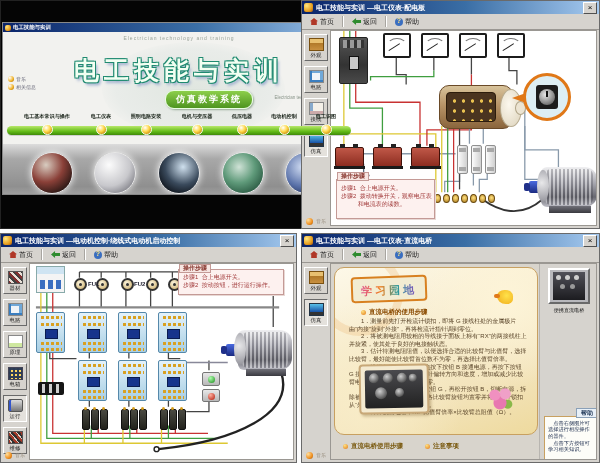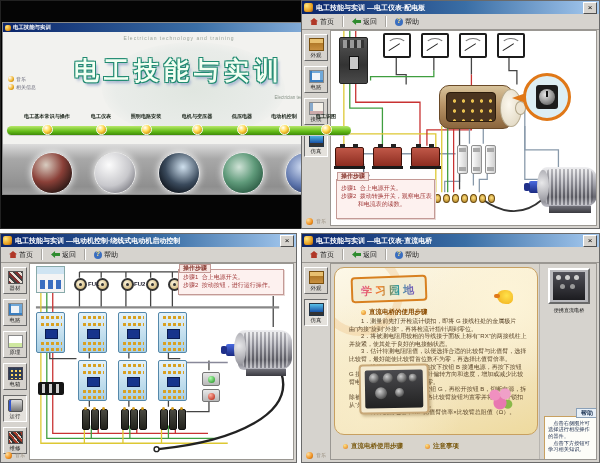--- a/index.html
+++ b/index.html
@@ -189,20 +189,21 @@
         <div class="side-controls">
           <div class="side-ctrl">
             <span class="dot"></span>
             <span class="clabel">音乐</span>
           </div>
           <div class="side-ctrl">
             <span class="dot"></span>
             <span class="clabel">相关信息</span>
           </div>
         </div>
+        <div class="subtitle-banner">仿真教学系统</div>
         <div class="subtitle-en">Electrician  technology  and  training</div>
         <div class="green-bar"></div>
         <div class="menu-row">
           <div class="menu-item">
               <span class="mlabel">电工基本常识与操作</span>
               <span class="sphere"></span>
             </div>
           <div class="menu-item">
               <span class="mlabel">电工仪表</span>
               <span class="sphere"></span>

